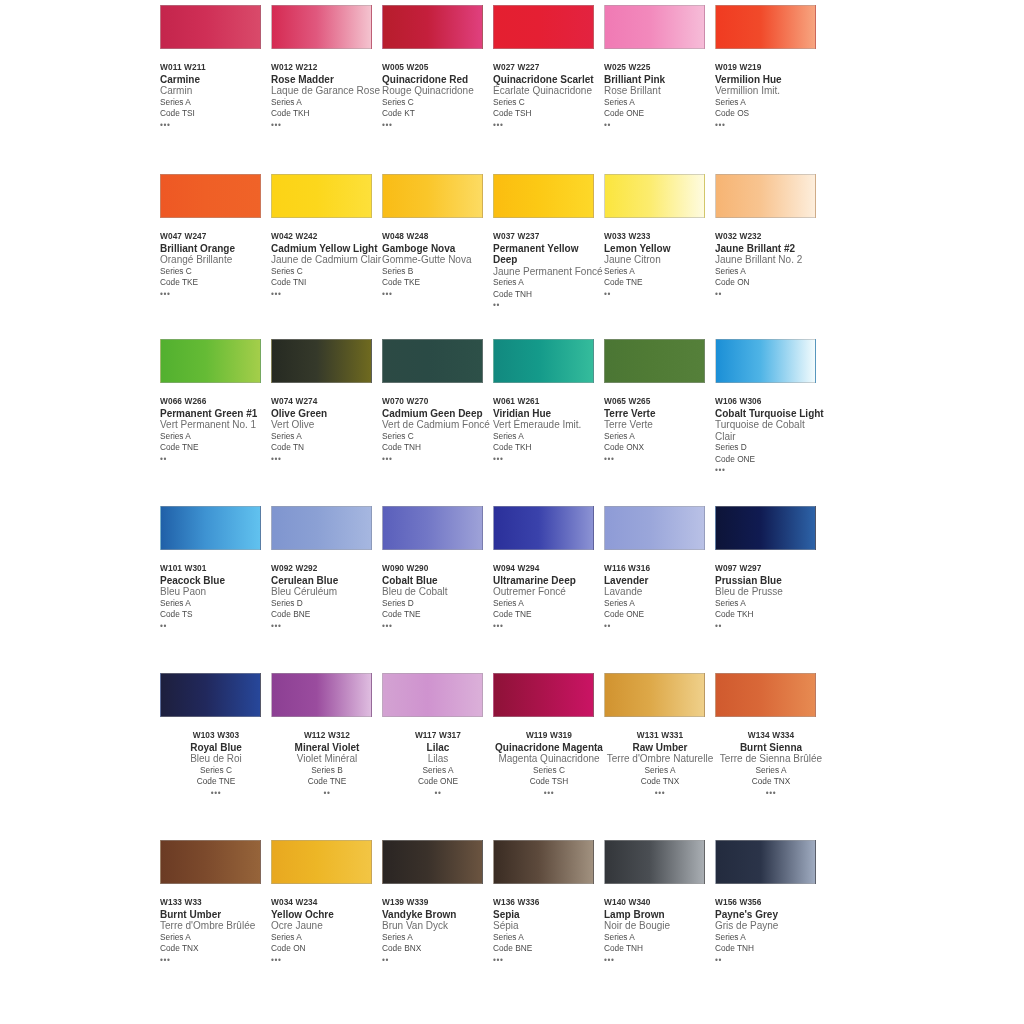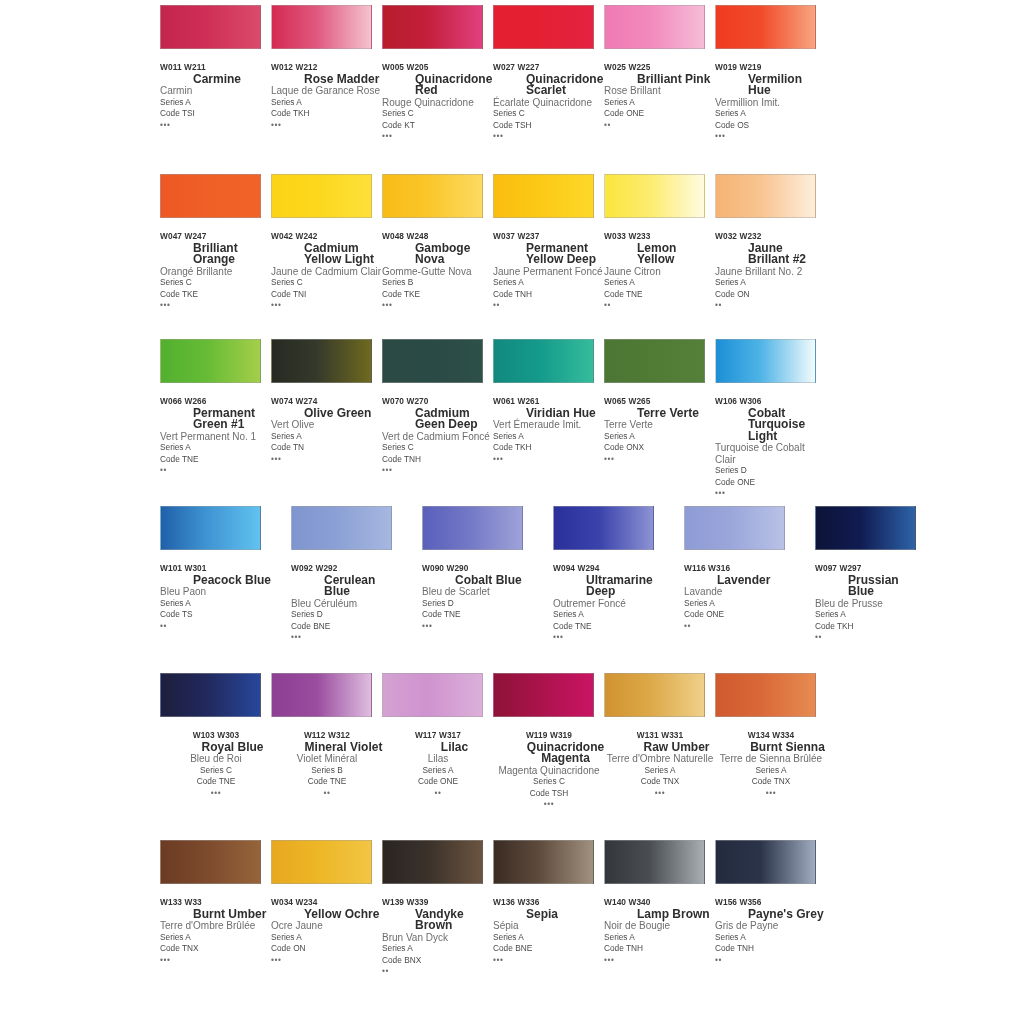--- a/index.html
+++ b/index.html
@@ -58,25 +58,24 @@
 
   .code-line {
     font-size: 8.3px;
     font-weight: bold;
     color: #333333;
     letter-spacing: 0.1px;
     line-height: 11.5px;
     white-space: nowrap;
   }
   .name-en {
-    font-size: 12px;
+    font-size: 10px;
     font-weight: bold;
     color: #2e2e2e;
     line-height: 11.5px;
-    margin-left: 33px;
   }
   .name-fr {
     font-size: 10px;
     font-weight: normal;
     color: #6d6d6d;
     line-height: 11.5px;
   }
   .series {
     font-size: 8.3px;
     font-weight: normal;
@@ -95,21 +94,21 @@
     line-height: 9px;
     letter-spacing: 0.6px;
     margin-top: 1px;
     font-family: "Liberation Sans", sans-serif;
   }
 
   
   .row-0 { padding-top: 5px; }
   .row-1 { padding-top: 4px; }
   .row-2 { padding-top: 0px; }
-  .row-3 { padding-top: 2px; gap: 20px; }
+  .row-3 { padding-top: 2px; }
   .row-4 { padding-top: 2px; text-align: center; }
   .row-5 { padding-top: 2px; }
 </style>
 </head>
 <body>
 
 <div id="chart">
   <div class="grid" id="grid">
       <div class="row row-0">
         <div class="cell">
@@ -336,21 +335,21 @@
             <div class="series">Series D</div>
             <div class="code">Code BNE</div>
             <div class="stars">•••</div>
           </div>
         </div>
         <div class="cell">
           <div class="swatch" style="background: linear-gradient(to right, rgb(90, 95, 187) 0%, rgb(114, 119, 198) 45%, rgb(158, 162, 216) 100%);"></div>
           <div class="info">
             <div class="code-line">W090 W290</div>
             <div class="name-en">Cobalt Blue</div>
-            <div class="name-fr">Bleu de Scarlet</div>
+            <div class="name-fr">Bleu de Cobalt</div>
             <div class="series">Series D</div>
             <div class="code">Code TNE</div>
             <div class="stars">•••</div>
           </div>
         </div>
         <div class="cell">
           <div class="swatch" style="background: linear-gradient(to right, rgb(43, 48, 154) 0%, rgb(58, 66, 171) 45%, rgb(140, 147, 212) 100%);"></div>
           <div class="info">
             <div class="code-line">W094 W294</div>
             <div class="name-en">Ultramarine Deep</div>

